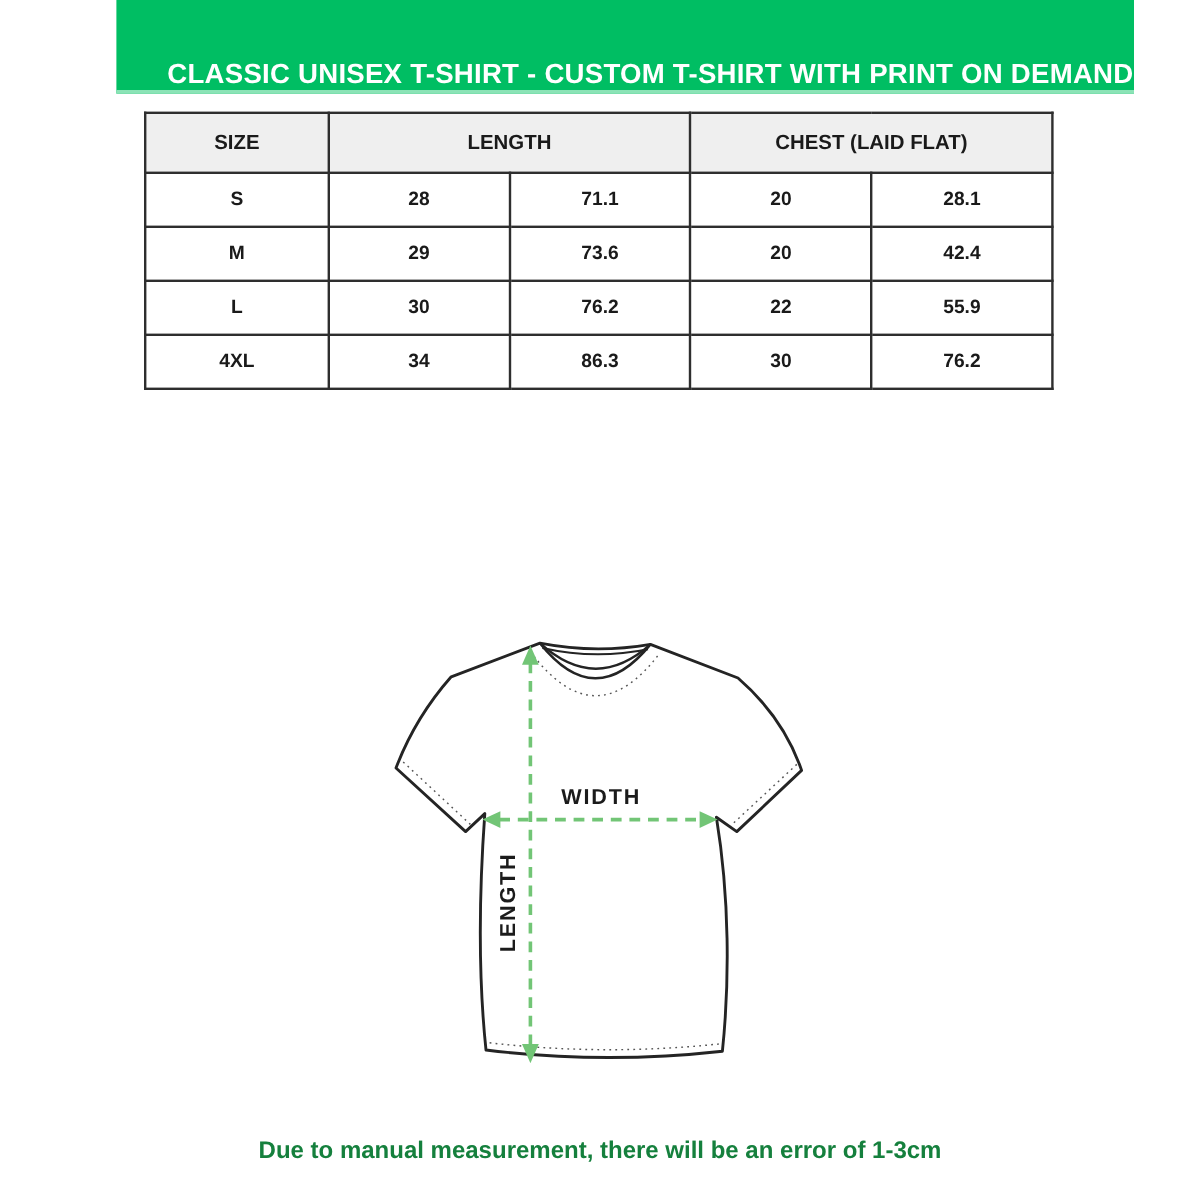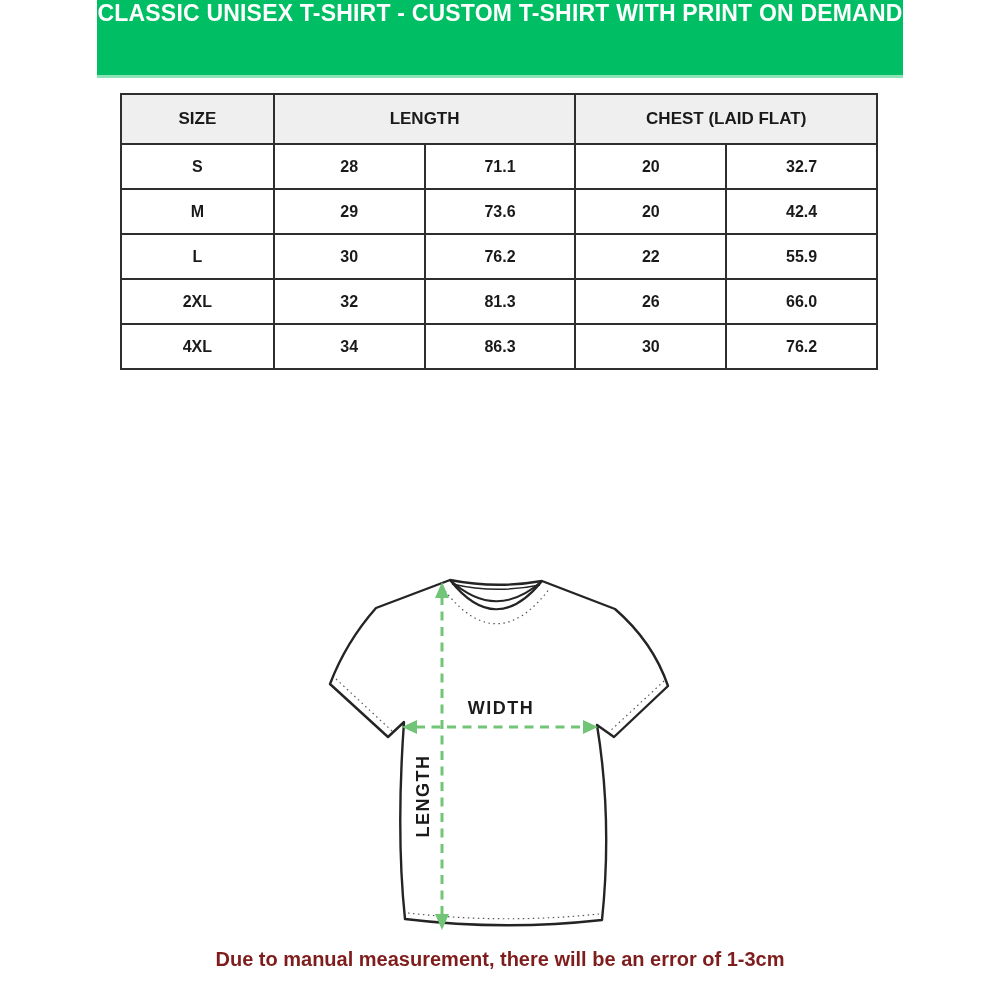--- a/index.html
+++ b/index.html
@@ -3,42 +3,42 @@
 <meta charset="utf-8">
 <style>
   html,body{margin:0;padding:0;}
   body{
     width:1000px;height:1000px;position:relative;background:#ffffff;
     font-family:"Liberation Sans", sans-serif;overflow:hidden;
   }
   .banner{
     position:absolute;left:97px;top:0;width:806px;height:75px;
     background:#00be63;border-bottom:3px solid #8be3b6;
-    display:flex;align-items:flex-start;justify-content:center;
+    display:flex;align-items:flex-end;justify-content:center;padding-left:42px;
   }
   .banner h1{
     margin:0;color:#ffffff;font-size:23px;font-weight:800;
     letter-spacing:.2px;white-space:nowrap;text-align:center;
   }
   table.size-chart{
     position:absolute;left:120px;top:93px;width:758px;
     border-collapse:collapse;table-layout:fixed;
     font-weight:700;color:#1a1a1a;text-align:center;
   }
   table.size-chart th, table.size-chart td{
     border:2px solid #2e2e2e;padding:0;background:#ffffff;
   }
   table.size-chart th{height:48px;font-size:17px;background:#efefef;text-align:center;}
   table.size-chart td{height:43px;font-size:16px;}
   td.shade{background:#efefef;border-radius:13px;}
   td.sizecol{background:#efefef;font-size:17px;}
-  .diagram-wrap{position:absolute;left:310px;top:562px;width:380px;height:380px;}
+  .diagram-wrap{position:absolute;left:310px;top:518px;width:380px;height:380px;}
   .footer-note{
     position:absolute;left:0;top:948px;width:1000px;text-align:center;
-    color:#7f1d1d;font-size:20px;font-weight:700;
+    color:#15803d;font-size:20px;font-weight:700;
   }
 </style>
 </head>
 <body>
 
 <div class="banner">
   <h1>CLASSIC UNISEX T-SHIRT - CUSTOM T-SHIRT WITH PRINT ON DEMAND</h1>
 </div>
 
 <table class="size-chart">
@@ -48,42 +48,35 @@
       <th style="width:40%" colspan="2">LENGTH</th>
       <th style="width:40%" colspan="2">CHEST (LAID FLAT)</th>
     </tr>
   </thead>
   <tbody>
     <tr>
       <td class="sizecol">S</td>
       <td>28</td>
       <td class="shade">71.1</td>
       <td>20</td>
-      <td class="shade">32.7</td>
+      <td class="shade">28.1</td>
     </tr>
     <tr>
       <td class="sizecol">M</td>
       <td>29</td>
       <td class="shade">73.6</td>
       <td>20</td>
       <td class="shade">42.4</td>
     </tr>
     <tr>
       <td class="sizecol">L</td>
       <td>30</td>
       <td class="shade">76.2</td>
       <td>22</td>
       <td class="shade">55.9</td>
-    </tr>
-    <tr>
-      <td class="sizecol">2XL</td>
-      <td>32</td>
-      <td class="shade">81.3</td>
-      <td>26</td>
-      <td class="shade">66.0</td>
     </tr>
     <tr>
       <td class="sizecol">4XL</td>
       <td>34</td>
       <td class="shade">86.3</td>
       <td>30</td>
       <td class="shade">76.2</td>
     </tr>
   </tbody>
 </table>

